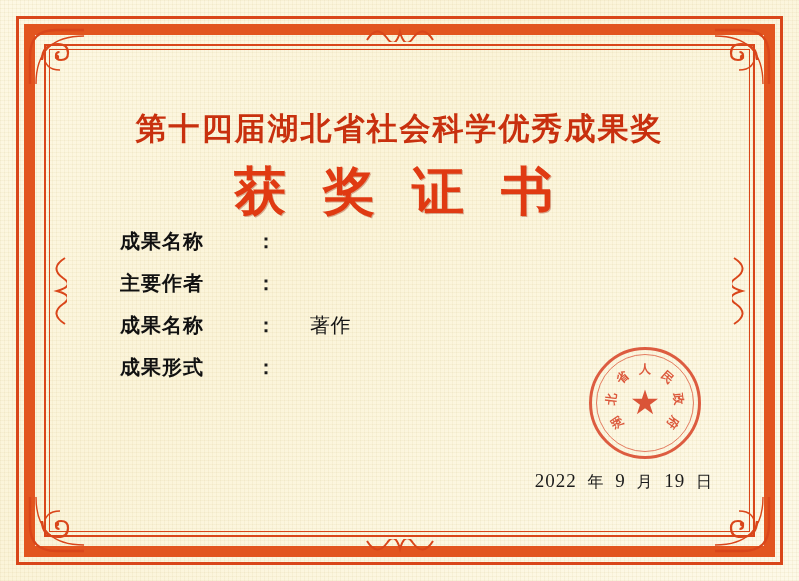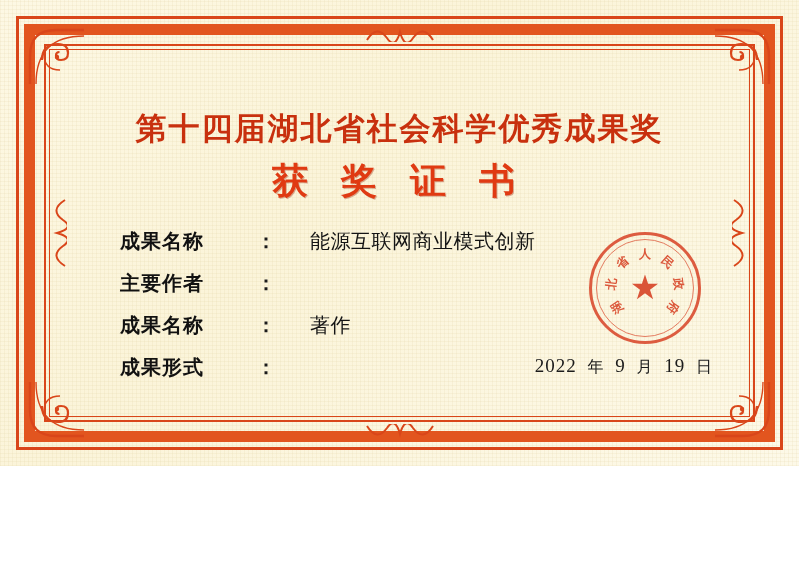--- a/index.html
+++ b/index.html
@@ -10,21 +10,21 @@
   body {
     width: 799px;
     height: 581px;
     font-family: "Liberation Serif", "DejaVu Serif", serif;
     overflow: hidden;
   }
 
   .certificate {
     position: relative;
     width: 799px;
-    height: 466px;
+    height: 581px;
     background:
       repeating-linear-gradient(0deg, rgba(214,196,140,0.13) 0px, rgba(214,196,140,0.13) 1px, rgba(255,255,255,0) 1px, rgba(255,255,255,0) 4px),
       repeating-linear-gradient(90deg, rgba(214,196,140,0.13) 0px, rgba(214,196,140,0.13) 1px, rgba(255,255,255,0) 1px, rgba(255,255,255,0) 4px),
       linear-gradient(135deg, #fdf8e4 0%, #fbf4d9 40%, #fdf9e8 100%);
     box-sizing: border-box;
     overflow: hidden;
   }
 
   
   .frame-outer {
@@ -110,21 +110,21 @@
     font-family: "Liberation Serif", "DejaVu Serif", serif;
     white-space: nowrap;
   }
 
   .title-sub {
     position: absolute;
     top: 97px;
     left: 0;
     right: 0;
     text-align: center;
-    font-size: 36px;
+    font-size: 52px;
     font-weight: bold;
     letter-spacing: 12px;
     color: #e03a12;
     text-shadow: 1px 1px 0 rgba(150,30,0,0.35);
     font-family: "Liberation Serif", "DejaVu Serif", serif;
     white-space: nowrap;
   }
 
   .fields {
     position: absolute;
@@ -290,21 +290,20 @@
   <div class="content">
 
     <div class="title-main">第十四届湖北省社会科学优秀成果奖</div>
     <div class="title-sub">获 奖 证 书</div>
 
     <div class="fields">
 
       <div class="field-row">
         <div class="field-label">成果名称</div>
         <div class="field-colon">：</div>
-        <div class="field-value">能源互联网商业模式创新</div>
       </div>
 
       <div class="field-row">
         <div class="field-label">主要作者</div>
         <div class="field-colon">：</div>
       </div>
 
       <div class="field-row">
         <div class="field-label">成果名称</div>
         <div class="field-colon">：</div>

